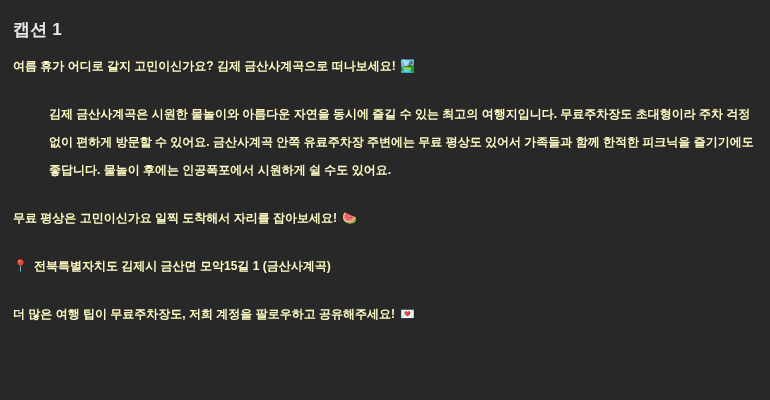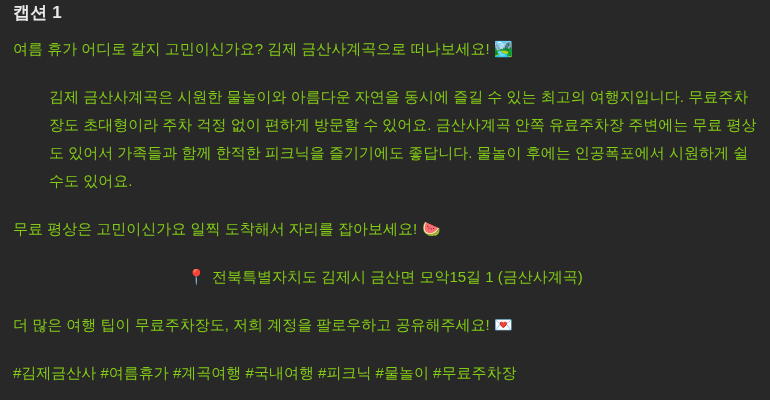--- a/index.html
+++ b/index.html
@@ -10,47 +10,46 @@
     width: 770px;
     height: 400px;
     background: #282828;
     overflow: hidden;
     font-family: "Liberation Sans", "DejaVu Sans", sans-serif;
   }
   .caption-panel {
     box-sizing: border-box;
     width: 770px;
     height: 400px;
-    padding: 2px 13px 0 13px;
+    padding: 19px 13px 0 13px;
   }
   .caption-title {
     margin: 0 0 11px 0;
     font-size: 17px;
     line-height: 22px;
     font-weight: 700;
     color: #e9e9e9;
     letter-spacing: 0.2px;
   }
   .caption-line,
   .caption-paragraph,
   .info-line,
   .hashtag-row {
     margin: 0 0 20px 0;
-    font-size: 15px;
+    font-size: 12px;
     line-height: 28px;
-    font-weight: 400;
-    color: #84cc16;
+    font-weight: 700;
+    color: #fef9c3;
   }
   .caption-paragraph {
     word-break: break-all;
     margin-left: 36px;
   }
   .info-block {
     margin: 0 0 20px 0;
-    text-align: center;
   }
   .info-line {
     margin: 0;
   }
   .emoji-trailing {
     margin-left: 5px;
   }
   .emoji-leading {
     margin-right: 6px;
   }
@@ -81,15 +80,14 @@
   <div class="info-block">
     <p class="info-line">
       <span class="emoji-leading">📍</span><span>전북특별자치도 김제시 금산면 모악15길 1 (금산사계곡)</span>
     </p>
   </div>
 
   <p class="caption-line">
     <span>더 많은 여행 팁이 무료주차장도, 저희 계정을 팔로우하고 공유해주세요!</span><span class="emoji-trailing">💌</span>
   </p>
 
-  <p class="hashtag-row"><span>#김제금산사</span> <span>#여름휴가</span> <span>#계곡여행</span> <span>#국내여행</span> <span>#피크닉</span> <span>#물놀이</span> <span>#무료주차장</span></p>
 
 </div>
 
 </body></html>

